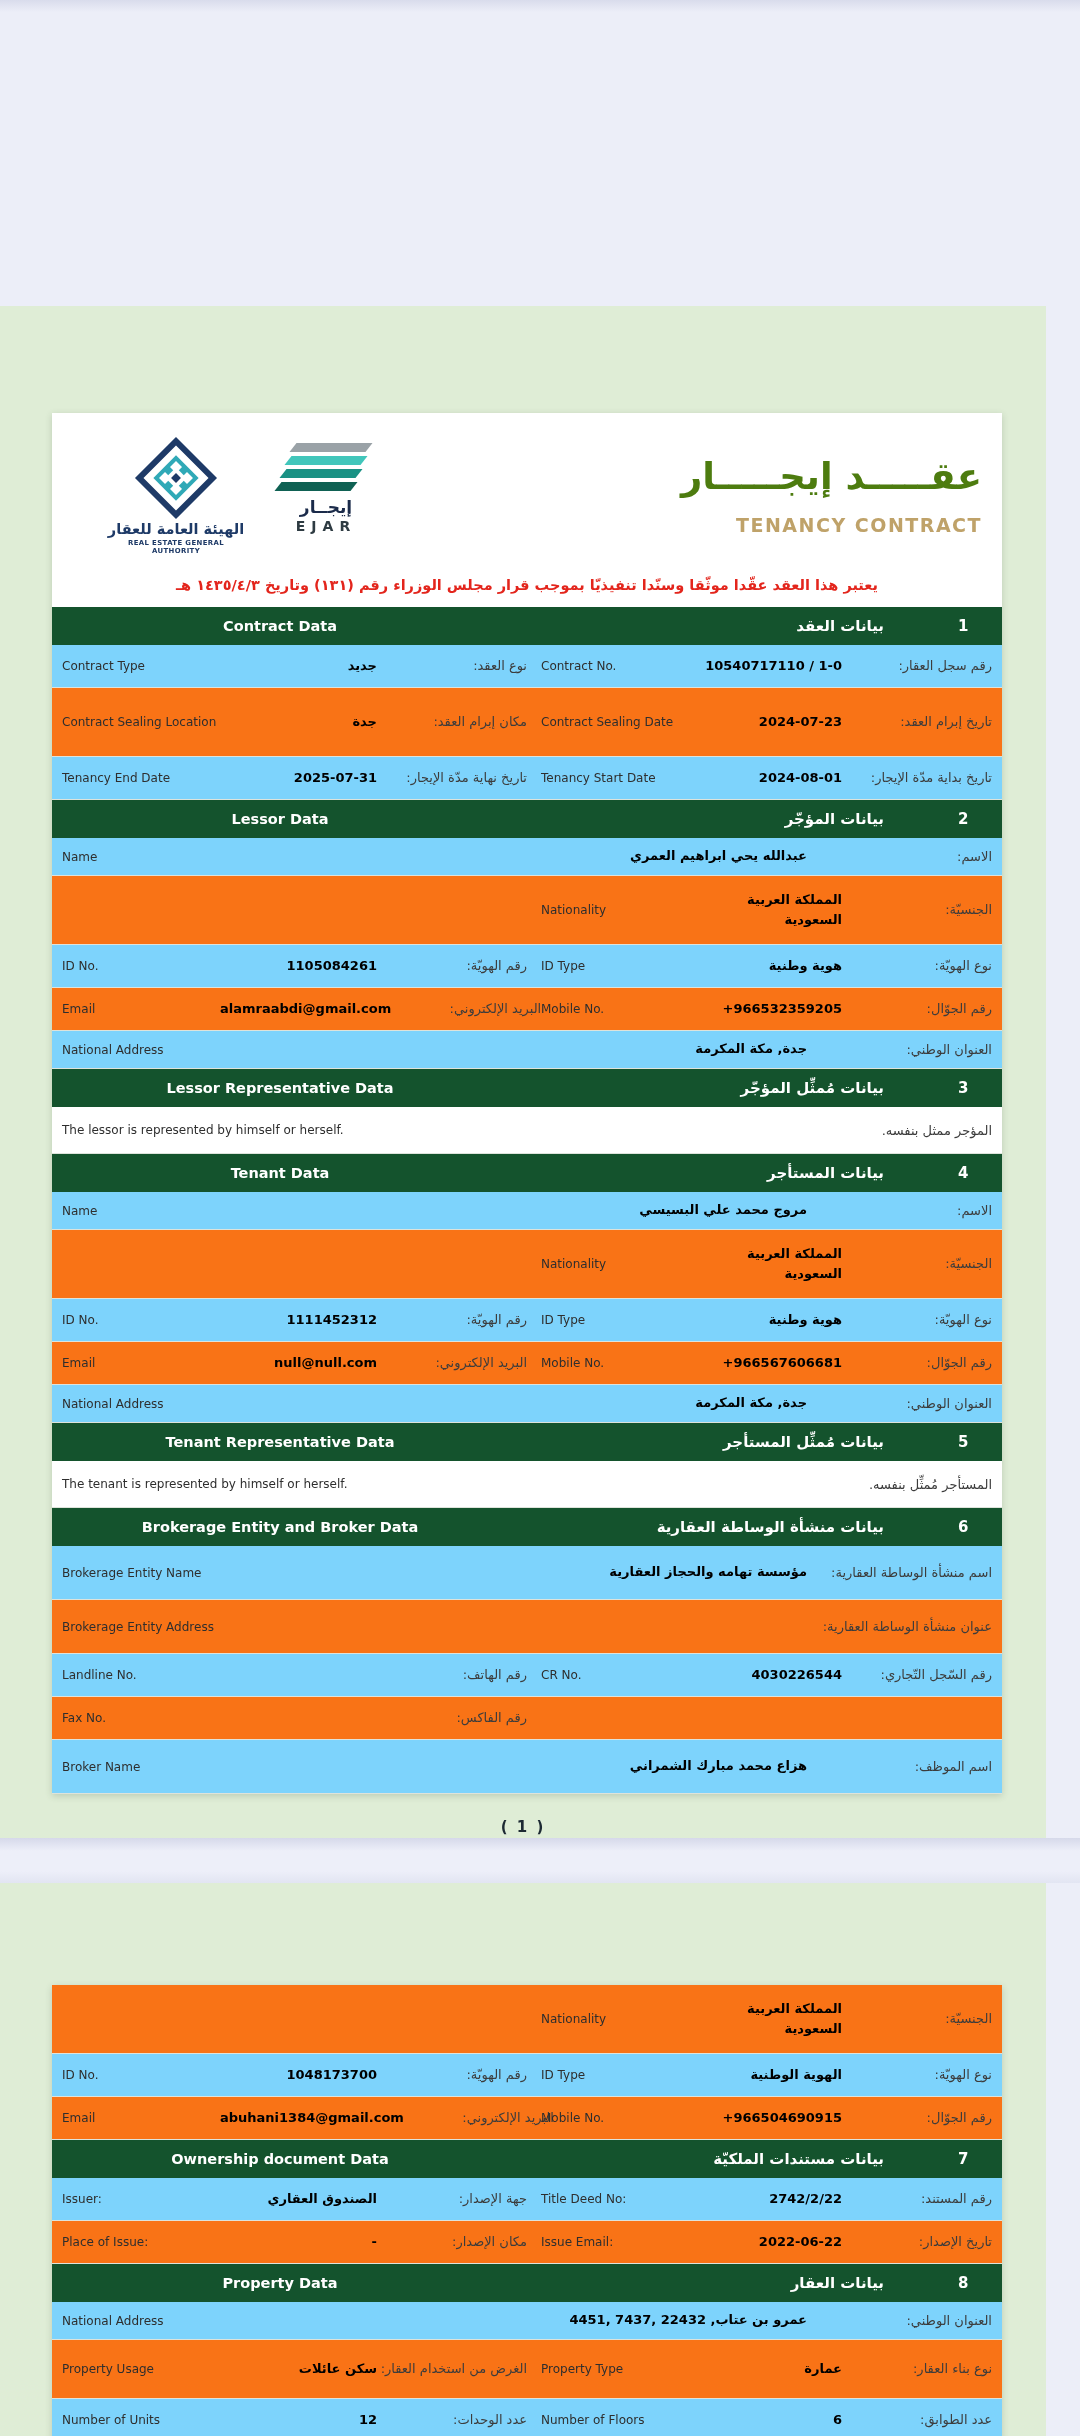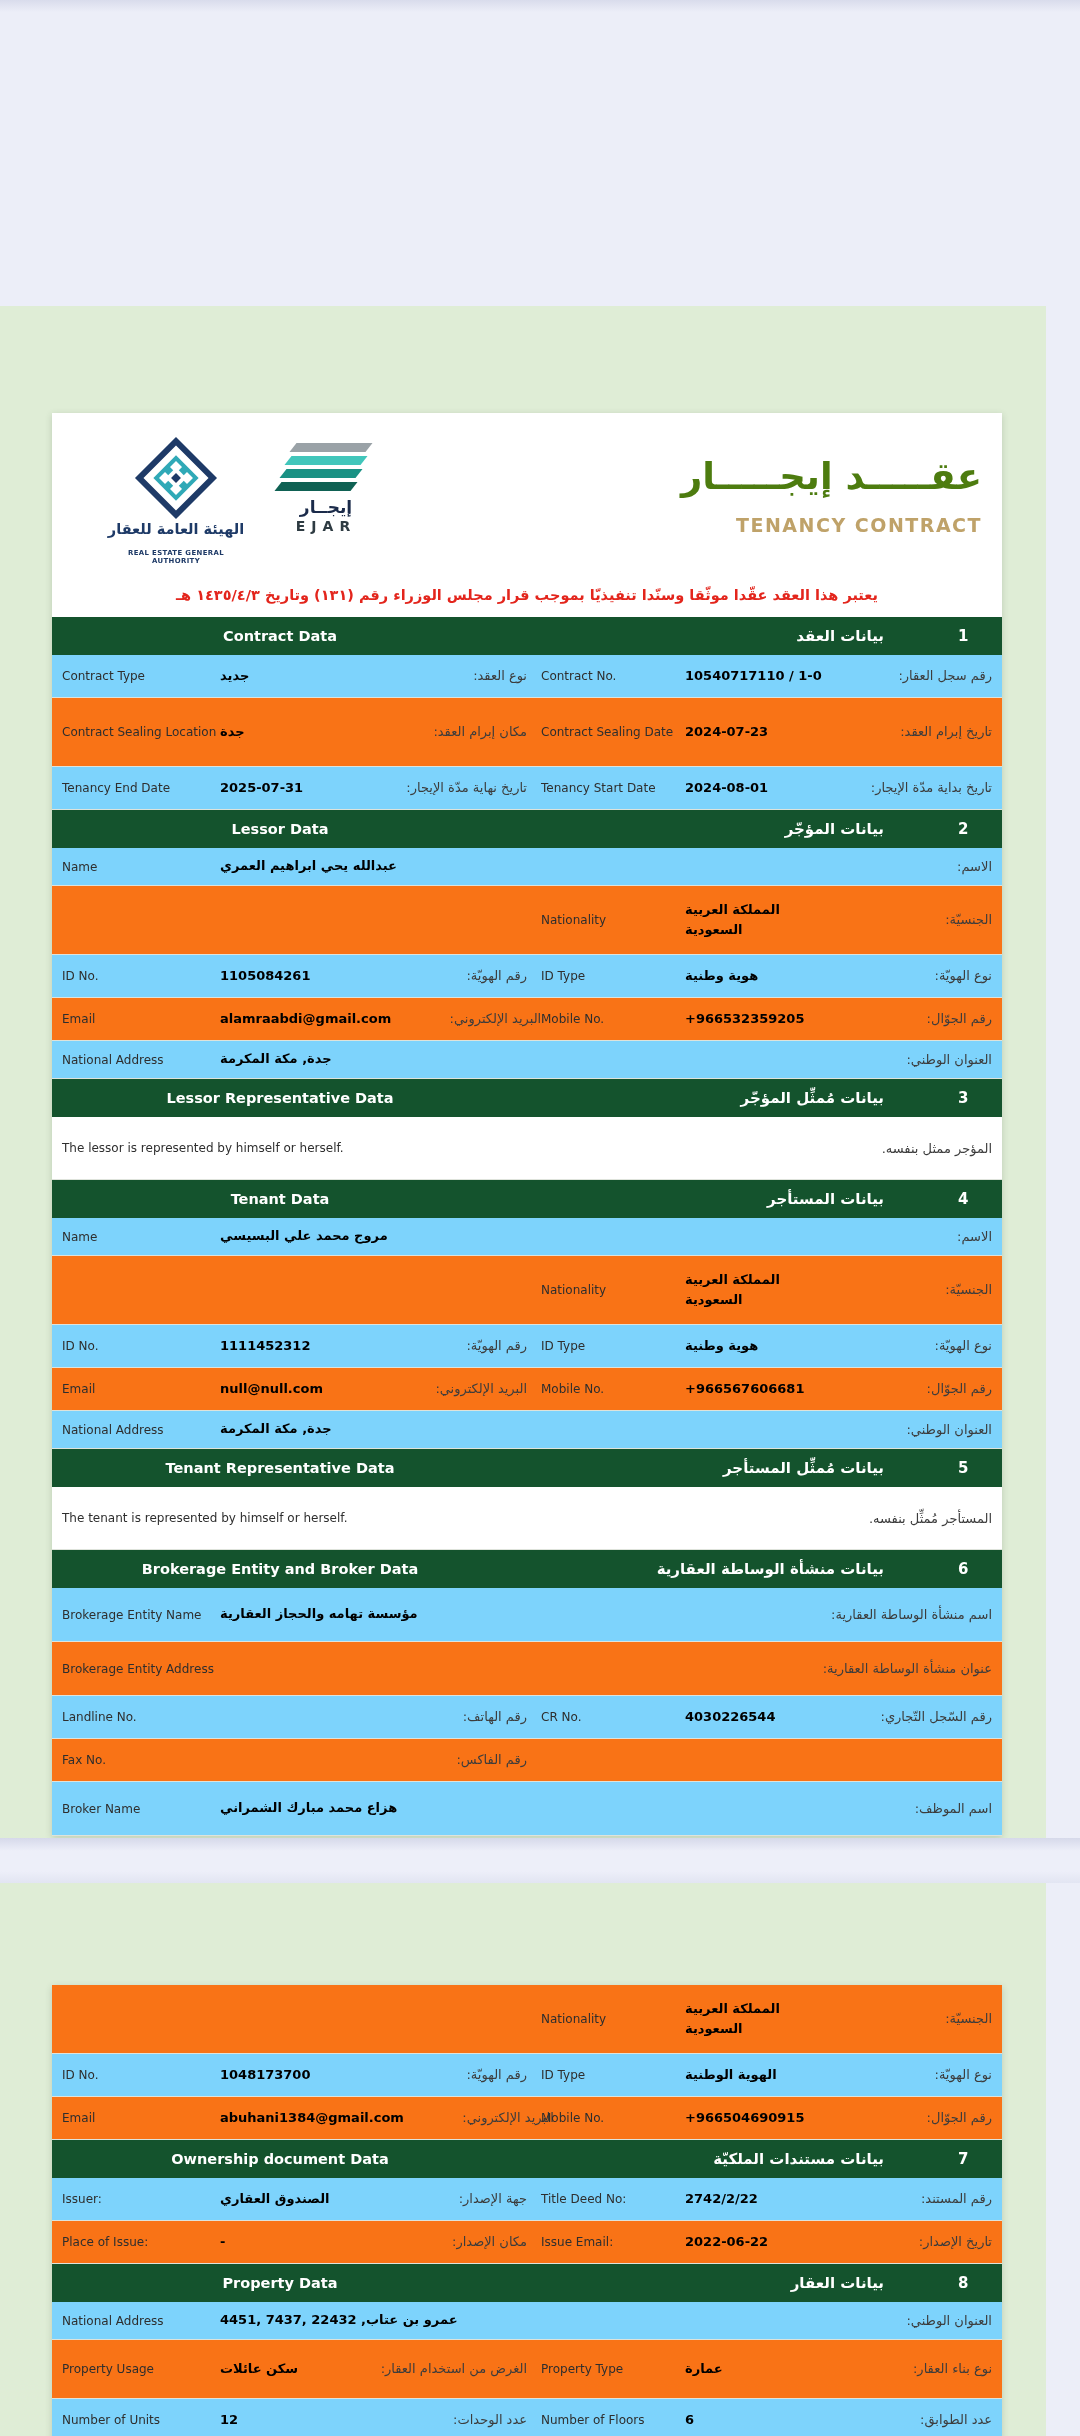--- a/index.html
+++ b/index.html
@@ -21,21 +21,21 @@
   .paper-header{display:flex;justify-content:space-between;align-items:flex-start;padding:30px 16px 4px 54px}
   .logos{display:flex;gap:28px;align-items:flex-start}
   .rega{width:140px;text-align:center;color:#1E3A67}
   .rega-diamond{width:58px;height:58px;margin:6px auto 14px;position:relative}
   .rd-outer{position:absolute;inset:0;transform:rotate(45deg);border:6px solid #1E3A67;box-sizing:border-box}
   .rd-inner{position:absolute;inset:13px;transform:rotate(45deg);border:4px solid #2FA9B7;box-sizing:border-box}
   .rd-core{position:absolute;left:50%;top:50%;width:7px;height:7px;background:#1E3A67;
     transform:translate(-50%,-50%) rotate(45deg);
     box-shadow:0 -11px 0 #2FA9B7,0 11px 0 #2FA9B7,-11px 0 0 #2FA9B7,11px 0 0 #2FA9B7}
   .rega-ar{font-size:14.5px;font-weight:bold;direction:rtl}
-  .rega-en{font-size:6.9px;font-weight:bold;letter-spacing:.4px;margin-top:12px}
+  .rega-en{font-size:6.9px;font-weight:bold;letter-spacing:.4px;margin-top:2px}
   .ejar{width:104px;text-align:center}
   .stripes{width:86px;height:50px;margin:0 auto 4px;position:relative}
   .stripe{position:absolute;height:9px;width:76px;transform:skewX(-38deg)}
   .s1{top:0;left:10px;background:#9AA2A7}
   .s2{top:13px;left:5px;background:#41C6BB}
   .s3{top:26px;left:0;background:#1A9184}
   .s4{top:39px;left:-5px;background:#0F6153}
   .ejar-ar{font-size:17px;font-weight:bold;color:#1b2b4a;direction:rtl}
   .ejar-en{font-size:14px;font-weight:bold;letter-spacing:6px;color:#2e3b42;margin-top:1px}
   .titles{text-align:right;padding-top:12px;padding-right:4px}
@@ -52,28 +52,28 @@
 
   
   .row{display:flex;align-items:center;min-height:38px;border-bottom:1px solid #DEE3DB;
        background:#7dd3fc;padding:2px 10px;box-sizing:border-box}
   .row.light{background:#f97316}
   .row.tall{min-height:64px}
   .row.roomy{min-height:54px}
   .half{width:50%;display:flex;align-items:center;min-height:inherit}
   .en{flex:0 0 158px;font-size:12px;color:#2e2e2e;line-height:1.5}
   .half+.half .en{padding-left:14px;box-sizing:border-box}
-  .val{flex:1;text-align:left;font-weight:bold;font-size:13px;color:#000;line-height:1.55}
+  .val{flex:1;text-align:right;font-weight:bold;font-size:13px;color:#000;line-height:1.55}
   .ar{flex:0 0 150px;font-size:13px;color:#3c3c3c;direction:rtl;text-align:right;line-height:1.5}
   .row.fullrow .en{flex:0 0 158px}
   .row.fullrow .ar{flex:0 0 185px}
   .row.wrapval .val span{display:inline-block;max-width:135px}
 
   .note{display:flex;justify-content:space-between;align-items:center;min-height:38px;
-        padding:12px 10px;border-bottom:1px solid #DEE3DB;background:#fff}
+        padding:4px 10px;border-bottom:1px solid #DEE3DB;background:#fff}
   .note .n-en{font-size:12px;color:#2e2e2e}
   .note .n-ar{font-size:13px;color:#3c3c3c;direction:rtl}
 
   .pagenum{text-align:center;margin-top:24px;font-size:15px;color:#1d2a33;font-weight:bold;letter-spacing:2px}
 </style>
 </head>
 <body>
 
 <div>
 

